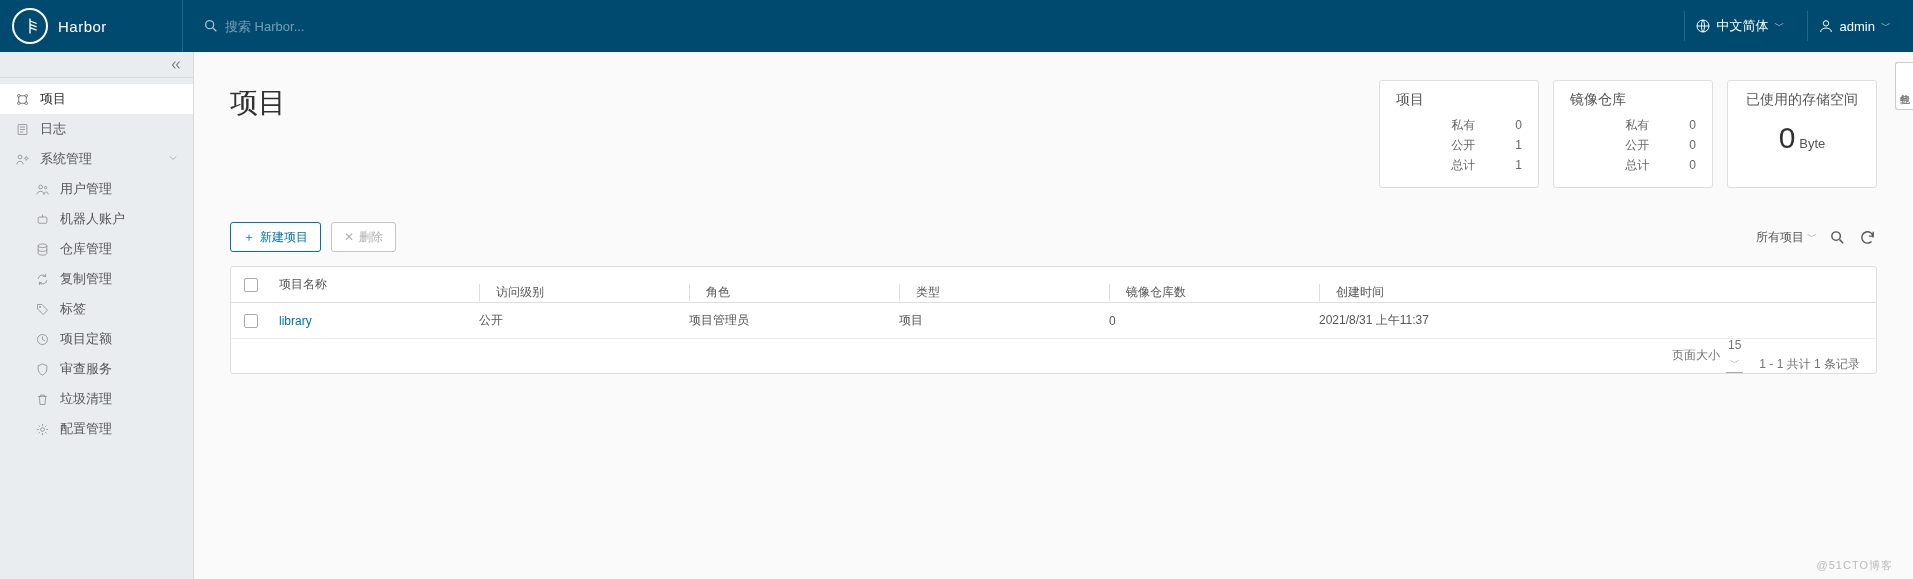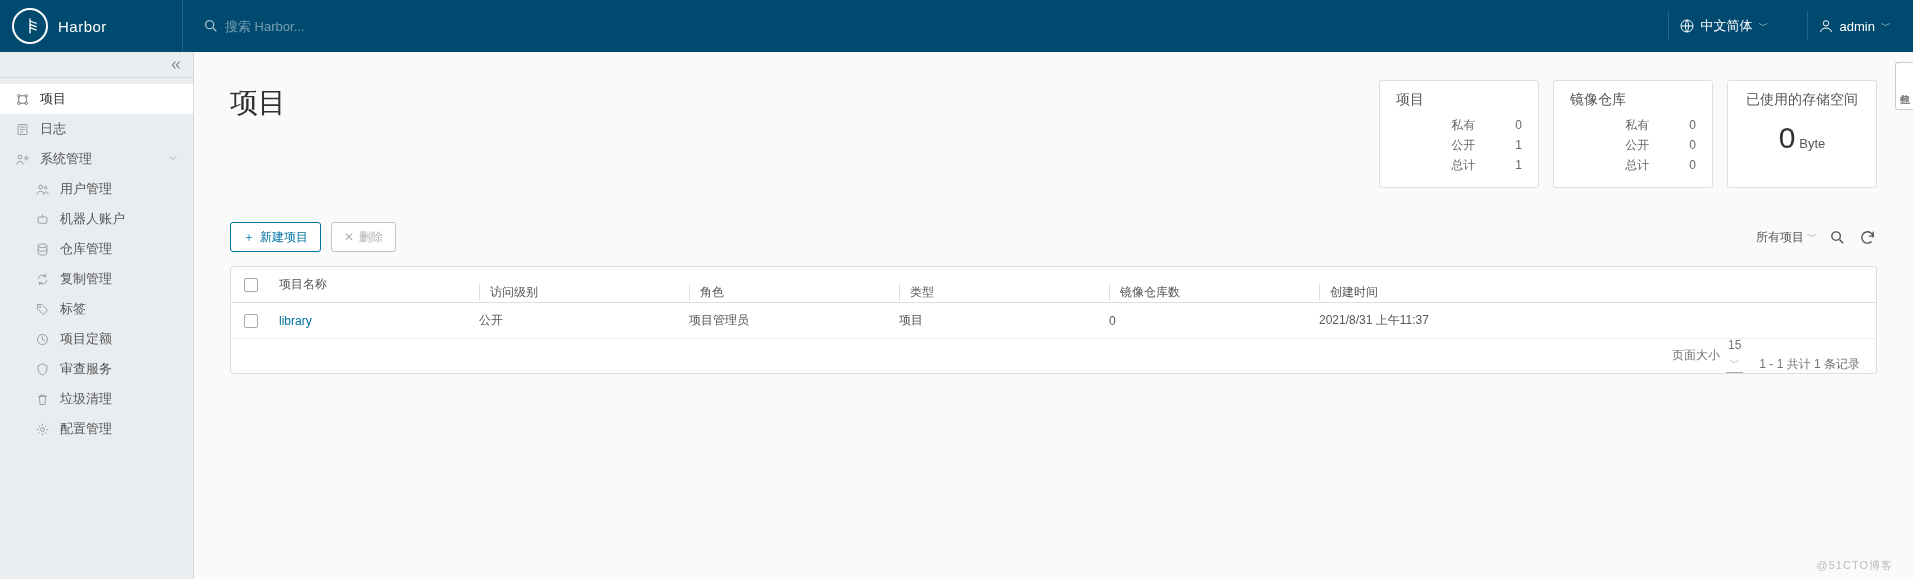--- a/index.html
+++ b/index.html
@@ -6,21 +6,21 @@
   body { font-family: -apple-system, BlinkMacSystemFont, "Segoe UI", Arial, sans-serif; font-size: 13px; color: #565656; background: #fafafa; width: 1913px; height: 579px; overflow: hidden; }
   .header { height: 52px; background: #004a70; display: flex; align-items: center; color: #fff; padding: 0 12px; }
   .logo-wrap { display: flex; align-items: center; width: 170px; }
   .logo-circle { width: 36px; height: 36px; border: 2px solid #fff; border-radius: 50%; display: flex; align-items: center; justify-content: center; margin-right: 10px; }
   .logo-circle svg { width: 20px; height: 20px; }
   .logo-text { font-size: 15px; letter-spacing: .5px; }
   .search-wrap { flex: 1; display: flex; align-items: center; padding-left: 20px; border-left: 1px solid rgba(255,255,255,.15); height: 100%; }
   .search-wrap svg { width: 16px; height: 16px; opacity: .65; }
   .search-input { background: transparent; border: none; outline: none; color: #cde; font-size: 13px; padding: 4px 6px; width: 240px; }
   .search-input::placeholder { color: rgba(255,255,255,.45); }
-  .header-right { display: flex; align-items: center; gap: 28px; }
+  .header-right { display: flex; align-items: center; gap: 12px; }
   .hr-item { display: flex; align-items: center; gap: 6px; padding: 6px 10px; cursor: pointer; font-size: 13px; border-left: 1px solid rgba(255,255,255,.15); height: 30px; }
   .hr-item svg { width: 16px; height: 16px; }
   .chev { font-size: 10px; opacity: .7; }
 
   .body-row { display: flex; height: calc(579px - 52px); }
   .sidebar { width: 194px; background: #eaedf0; border-right: 1px solid #d7dadd; position: relative; }
   .collapse-bar { height: 26px; border-bottom: 1px solid #d7dadd; display: flex; justify-content: flex-end; align-items: center; padding-right: 10px; color: #8a8a8a; cursor: pointer; }
   .collapse-bar svg { width: 14px; height: 14px; }
   .nav { list-style: none; padding-top: 6px; }
   .nav li { display: flex; align-items: center; height: 30px; padding: 0 14px; cursor: pointer; color: #565656; gap: 10px; }
@@ -57,21 +57,21 @@
   .thead { border-bottom: 1px solid #dedede; color: #565656; font-weight:400;}
   .trow { border-bottom: 1px solid #eee; color: #565656; }
   .tcell { padding: 0 8px; }
   .tcell.chk { width: 40px; display:flex; justify-content:center;}
   .tcell.name { width: 200px; }
   .tcell.access { width: 210px; }
   .tcell.role { width: 210px; }
   .tcell.type { width: 210px; }
   .tcell.repo { width: 210px; }
   .tcell.created { flex:1; }
-  .tcell .hdr-sep{ border-left:1px solid #dedede; display:inline-block; padding-left:10px;margin-top:16px;}
+  .tcell .hdr-sep{ border-left:1px solid #dedede; display:inline-block; padding-left:16px;margin-top:16px;}
   .link { color: #0072a3; cursor:pointer;}
   .chkbox{ width:14px; height:14px; border:1px solid #aaa; border-radius:2px; display:inline-block;}
   .tfoot { display:flex; justify-content:flex-end; align-items:flex-end; gap:16px; height:34px; padding: 0 16px; color:#737373; font-size:12px;}
   .psize{ display:flex; align-items:center; gap:6px;}
   .psize-sel{ border-bottom:1px solid #aaa; padding:0 2px 2px 2px; display:flex; align-items:center; gap:4px; cursor:pointer;flex-direction:column;}
 
   .watermark{ position:absolute; right:20px; bottom:6px; color:#bbb; font-size:11px; letter-spacing:1px;}
   .edge-tab{ position:absolute; right:0; top:62px; width:18px; height:48px; border:1px solid #ccc; border-right:none; background:#fff; border-radius:3px 0 0 3px; writing-mode: vertical-rl; font-size:10px; color:#777; display:flex; align-items:center; justify-content:center;}
 </style>
 </head>

